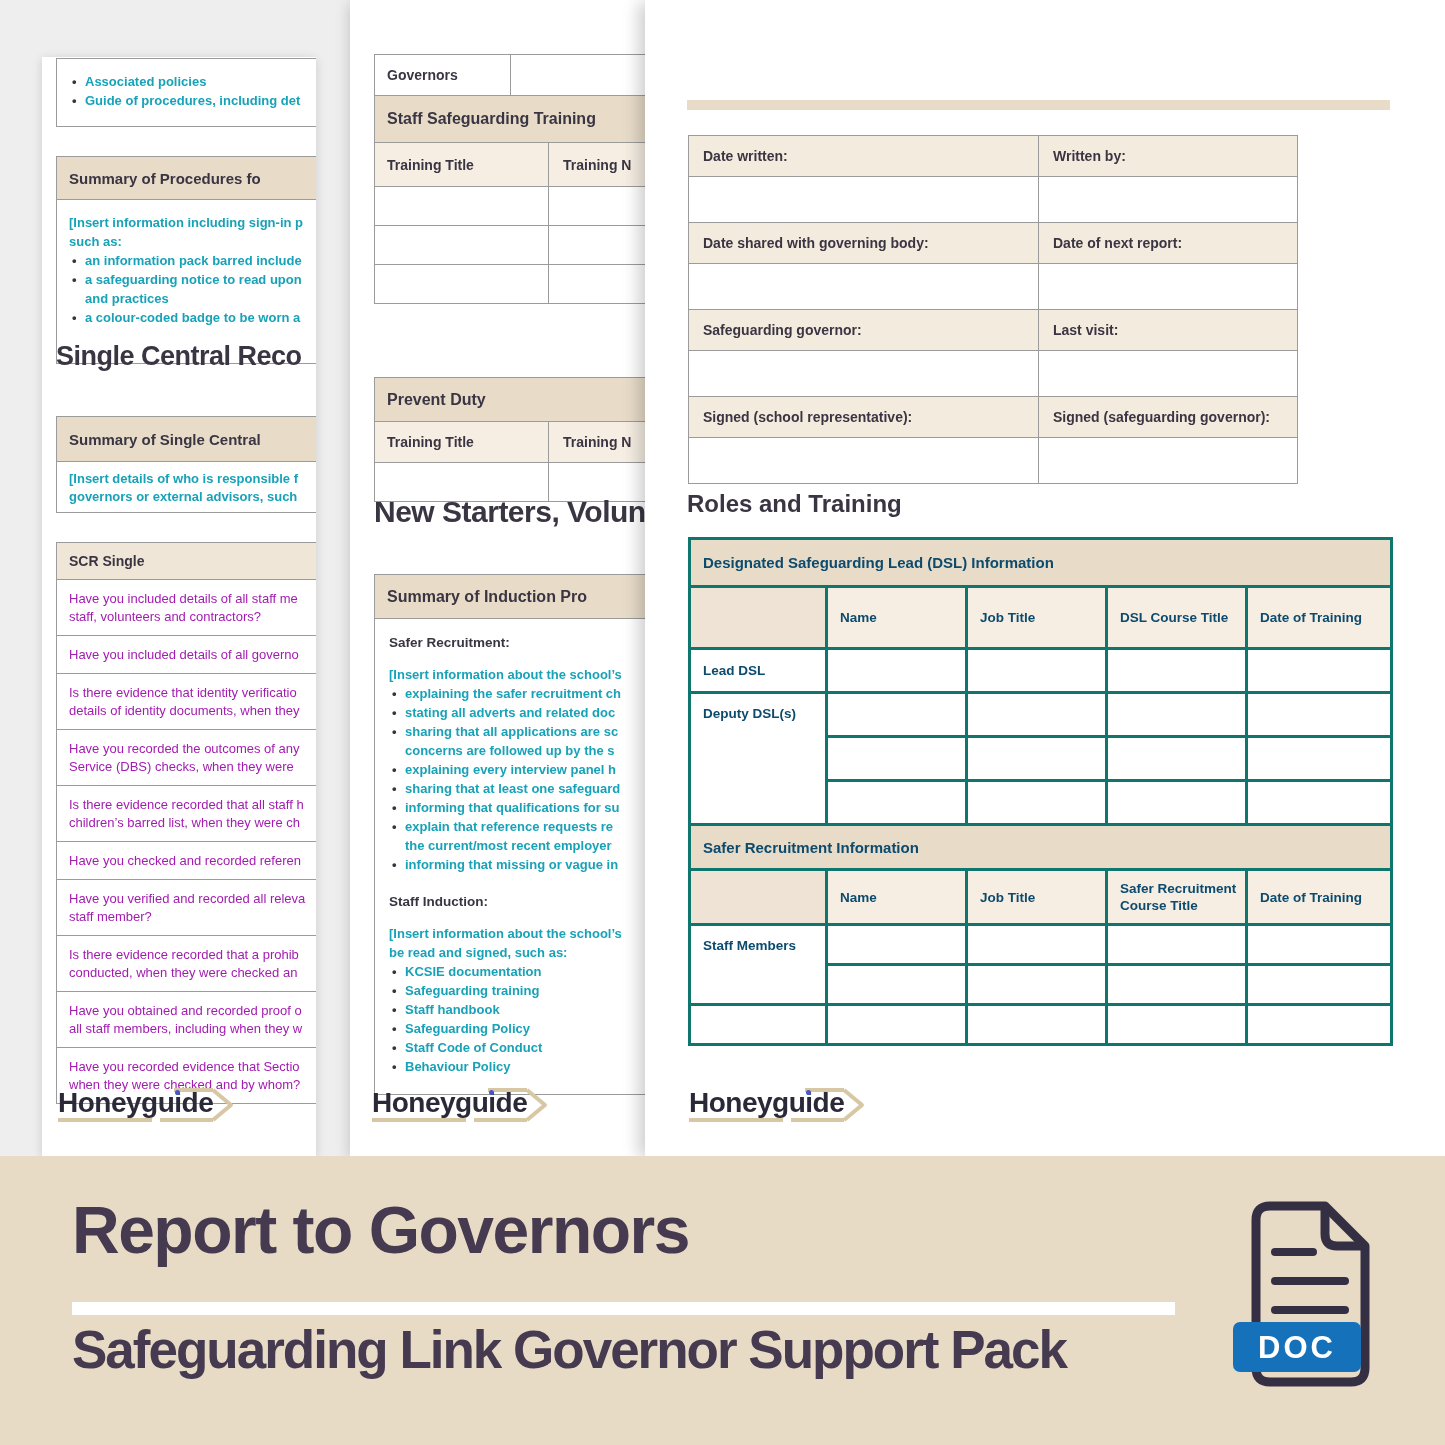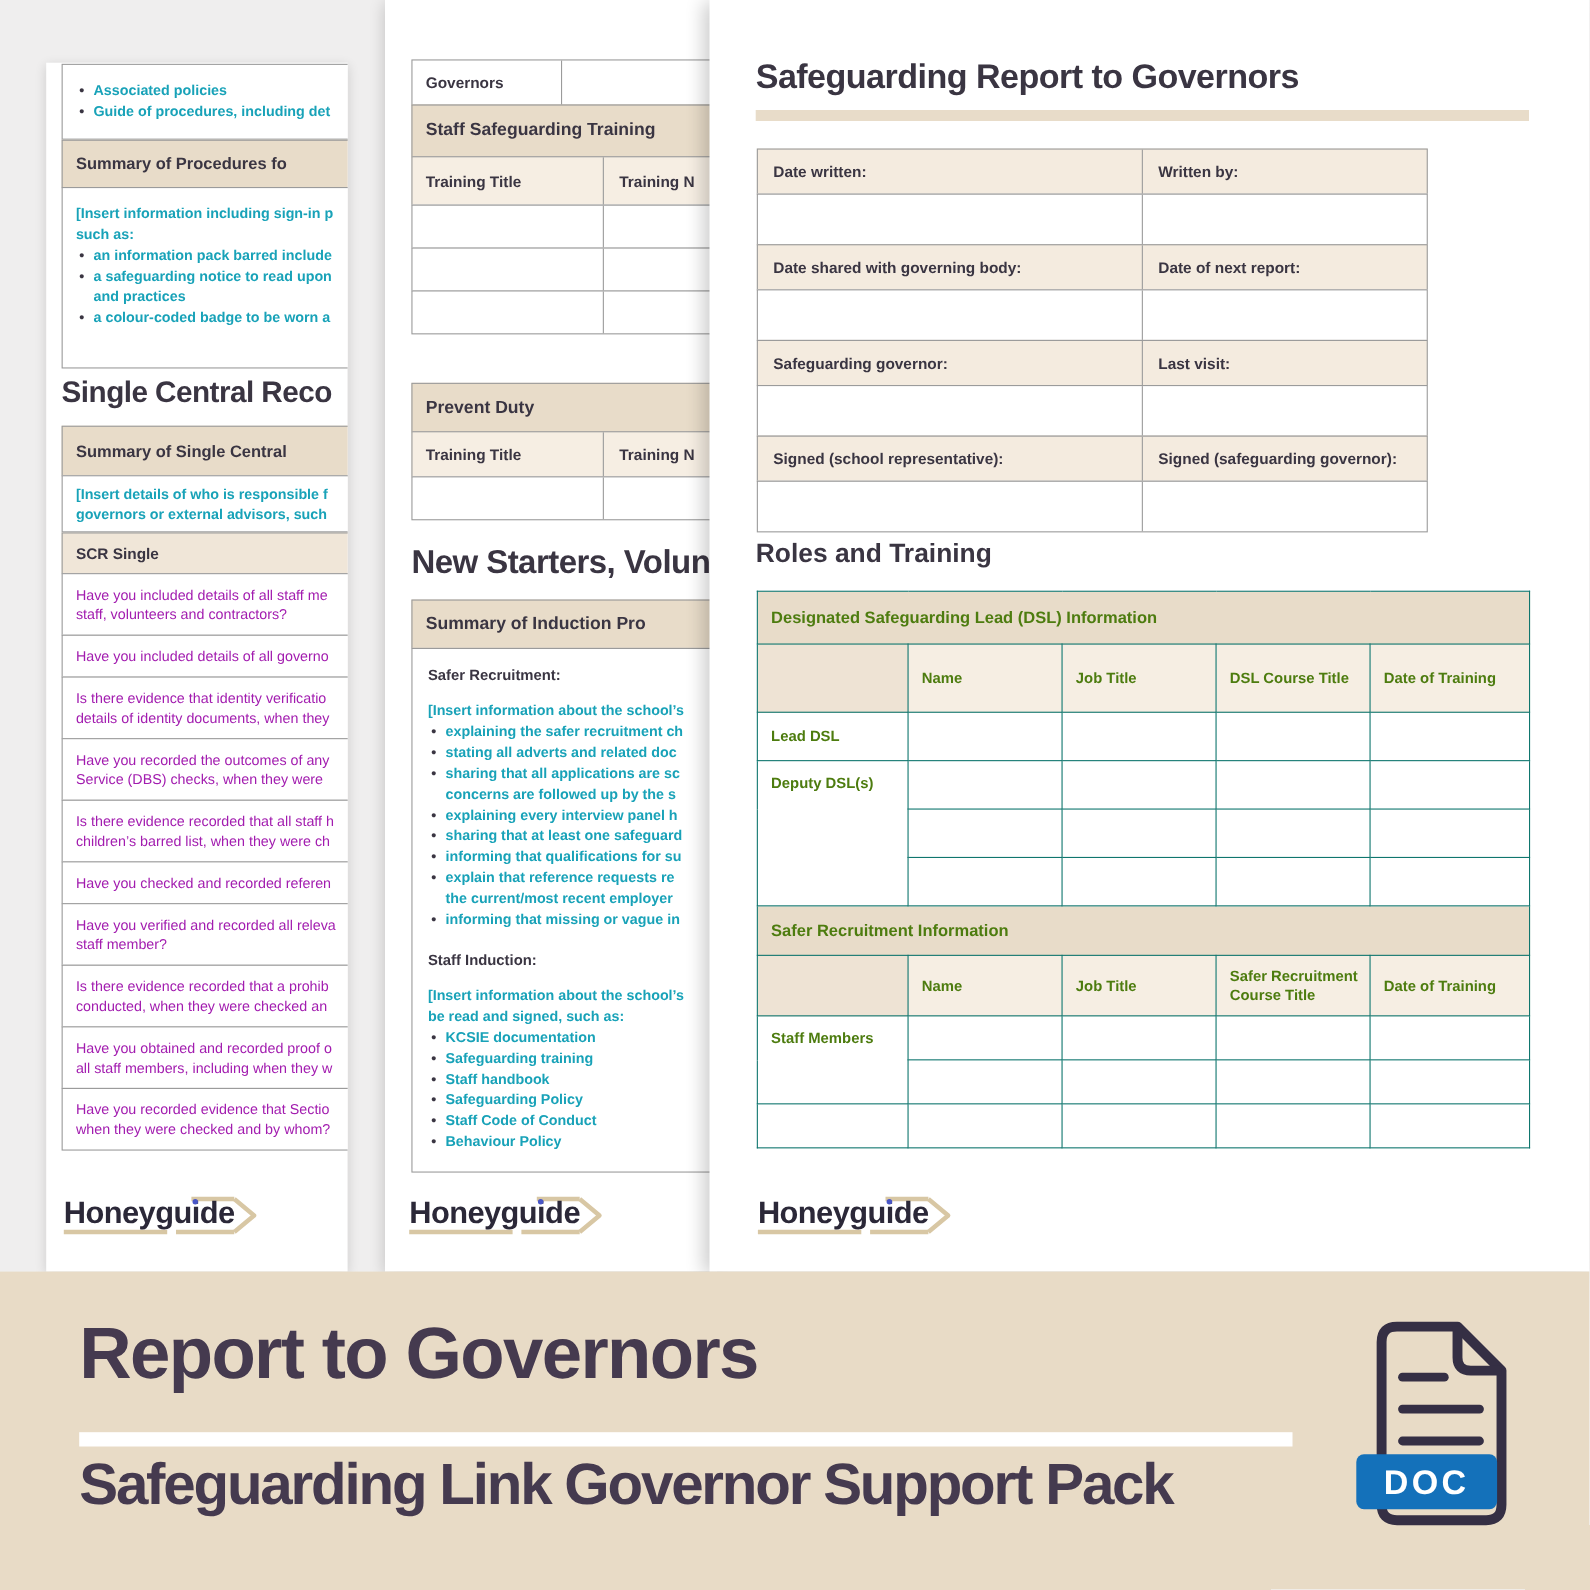--- a/index.html
+++ b/index.html
@@ -5,21 +5,21 @@
   * { margin:0; padding:0; box-sizing:border-box; }
   html,body { width:1445px; height:1445px; font-family:"Liberation Sans", sans-serif; }
   .stage { position:relative; width:1445px; height:1445px; background:#efeeee; overflow:hidden; }
 
   .page { position:absolute; background:#ffffff; }
   .page-left  { left:42px;  top:57px; width:274px; height:1099px; z-index:1; overflow:hidden; box-shadow:0 2px 10px rgba(0,0,0,.14); }
   .page-mid   { left:350px; top:0;    width:302px; height:1156px; z-index:2; overflow:hidden; box-shadow:0 3px 14px rgba(0,0,0,.20); }
   .page-right { left:645px; top:0;    width:800px; height:1156px; z-index:3; overflow:hidden; box-shadow:-6px 2px 16px rgba(0,0,0,.20); }
 
   
-  .tan-hdr  { background:#e8dcc9; color:#3a3542; font-weight:bold; display:flex; align-items:center; padding-left:12px; border:1px solid #9b9b9b; }
+  .tan-hdr  { background:#e8dcc9; color:#3a3542; font-weight:bold; display:flex; align-items:center; padding-left:12px; border:1px solid #9b9b9b;margin-top:29px; }
   .cellbox  { border:1px solid #9b9b9b; margin-top:-1px; background:#fff; }
   .teal     { color:#18a2b8; font-weight:bold; }
   .rowtxt   { color:#a21caf; font-size:13px; line-height:18px; white-space:pre-line; }
   .preline  { white-space:pre-line; }
   .tb { position:relative; padding-left:16px; font-size:13px; line-height:19px; color:#18a2b8; font-weight:bold; white-space:pre-line; }
   .tb::before { content:"\2022"; position:absolute; left:3px; top:0; color:#3a3542; }
 
   
   .lp-table1 { position:absolute; left:14px; top:2px; width:340px; }
   .lp-box-bullets { height:69px; padding:13px 0 0 12px; }
@@ -57,21 +57,21 @@
   .rp-title { position:absolute; left:42px; top:52px; font-size:31px; font-weight:bold; color:#3a3542; letter-spacing:-0.5px; }
   .rp-titlebar { position:absolute; left:42px; top:100px; width:703px; height:10px; background:#e8dcc9; }
   .rp-info { position:absolute; left:43px; top:136px; width:610px; }
   .rp-irow { display:flex; border:1px solid #9b9b9b; margin-top:-1px; }
   .rp-irow .ic1 { width:350px; border-right:1px solid #9b9b9b; display:flex; align-items:center; padding-left:14px; }
   .rp-irow .ic2 { flex:1; display:flex; align-items:center; padding-left:14px; }
   .rp-lblrow { height:42px; background:#f4ebdf; font-size:14px; font-weight:bold; color:#3a3542; }
   .rp-emptyrow { height:47px; background:#fff; }
   .rp-h2 { position:absolute; left:42px; top:490px; font-size:24px; font-weight:bold; color:#3a3542; }
   .rp-table { position:absolute; left:43px; top:537px; width:702px; border-collapse:collapse; table-layout:fixed; }
-  .rp-table td { border:1px solid #0f766e; font-size:13px; color:#4d7c0f; vertical-align:middle; }
+  .rp-table td { border:3px solid #0f766e; font-size:13px; color:#0c4a6e; vertical-align:middle; }
   .rp-table td.hdr { background:#e8dcc9; font-weight:bold; font-size:15px; padding-left:12px; height:48px; }
   .rp-table td.hdr2 { height:45px; }
   .rp-table tr.sub td { background:#f6eee3; font-weight:bold; font-size:13.5px; padding:8px 8px 8px 12px; line-height:17px; }
   .rp-table tr.sub td:first-child { background:#eee3d4; }
   .rp-table td.lbl { font-weight:bold; font-size:13.5px; padding-left:12px; }
   .rp-table td.lbl.topal { vertical-align:top; padding-top:12px; }
   .rp-table tr.r44 td { height:44px; }
   .rp-table tr.r40 td { height:40px; }
   .rp-table tr.sub.h62 td { height:62px; }
   .rp-table tr.sub.h55 td { height:55px; }
@@ -222,21 +222,20 @@
         <path d="M2 35 H96" stroke="#d8c7a4" stroke-width="4"></path>
         <path d="M104 35 H157" stroke="#d8c7a4" stroke-width="4"></path>
         <path d="M118 5 H157" stroke="#d8c7a4" stroke-width="4"></path>
         <path d="M157 5 L175 20 L157 35" stroke="#d8c7a4" stroke-width="4" stroke-linejoin="round"></path>
       </svg>
       <span class="logo-text"><span>Honeygu</span><span class="logo-i">i</span><span>de</span></span>
     </div>
   </div>
 
   <div class="page page-right">
-    <div class="rp-title">Safeguarding Report to Governors</div>
     <div class="rp-titlebar"></div>
 
     <div class="rp-info">
       <div class="rp-irow rp-lblrow">
         <div class="ic1">Date written:</div>
         <div class="ic2">Written by:</div>
       </div>
       <div class="rp-irow rp-emptyrow">
           <div class="ic1"></div>
           <div class="ic2"></div>

